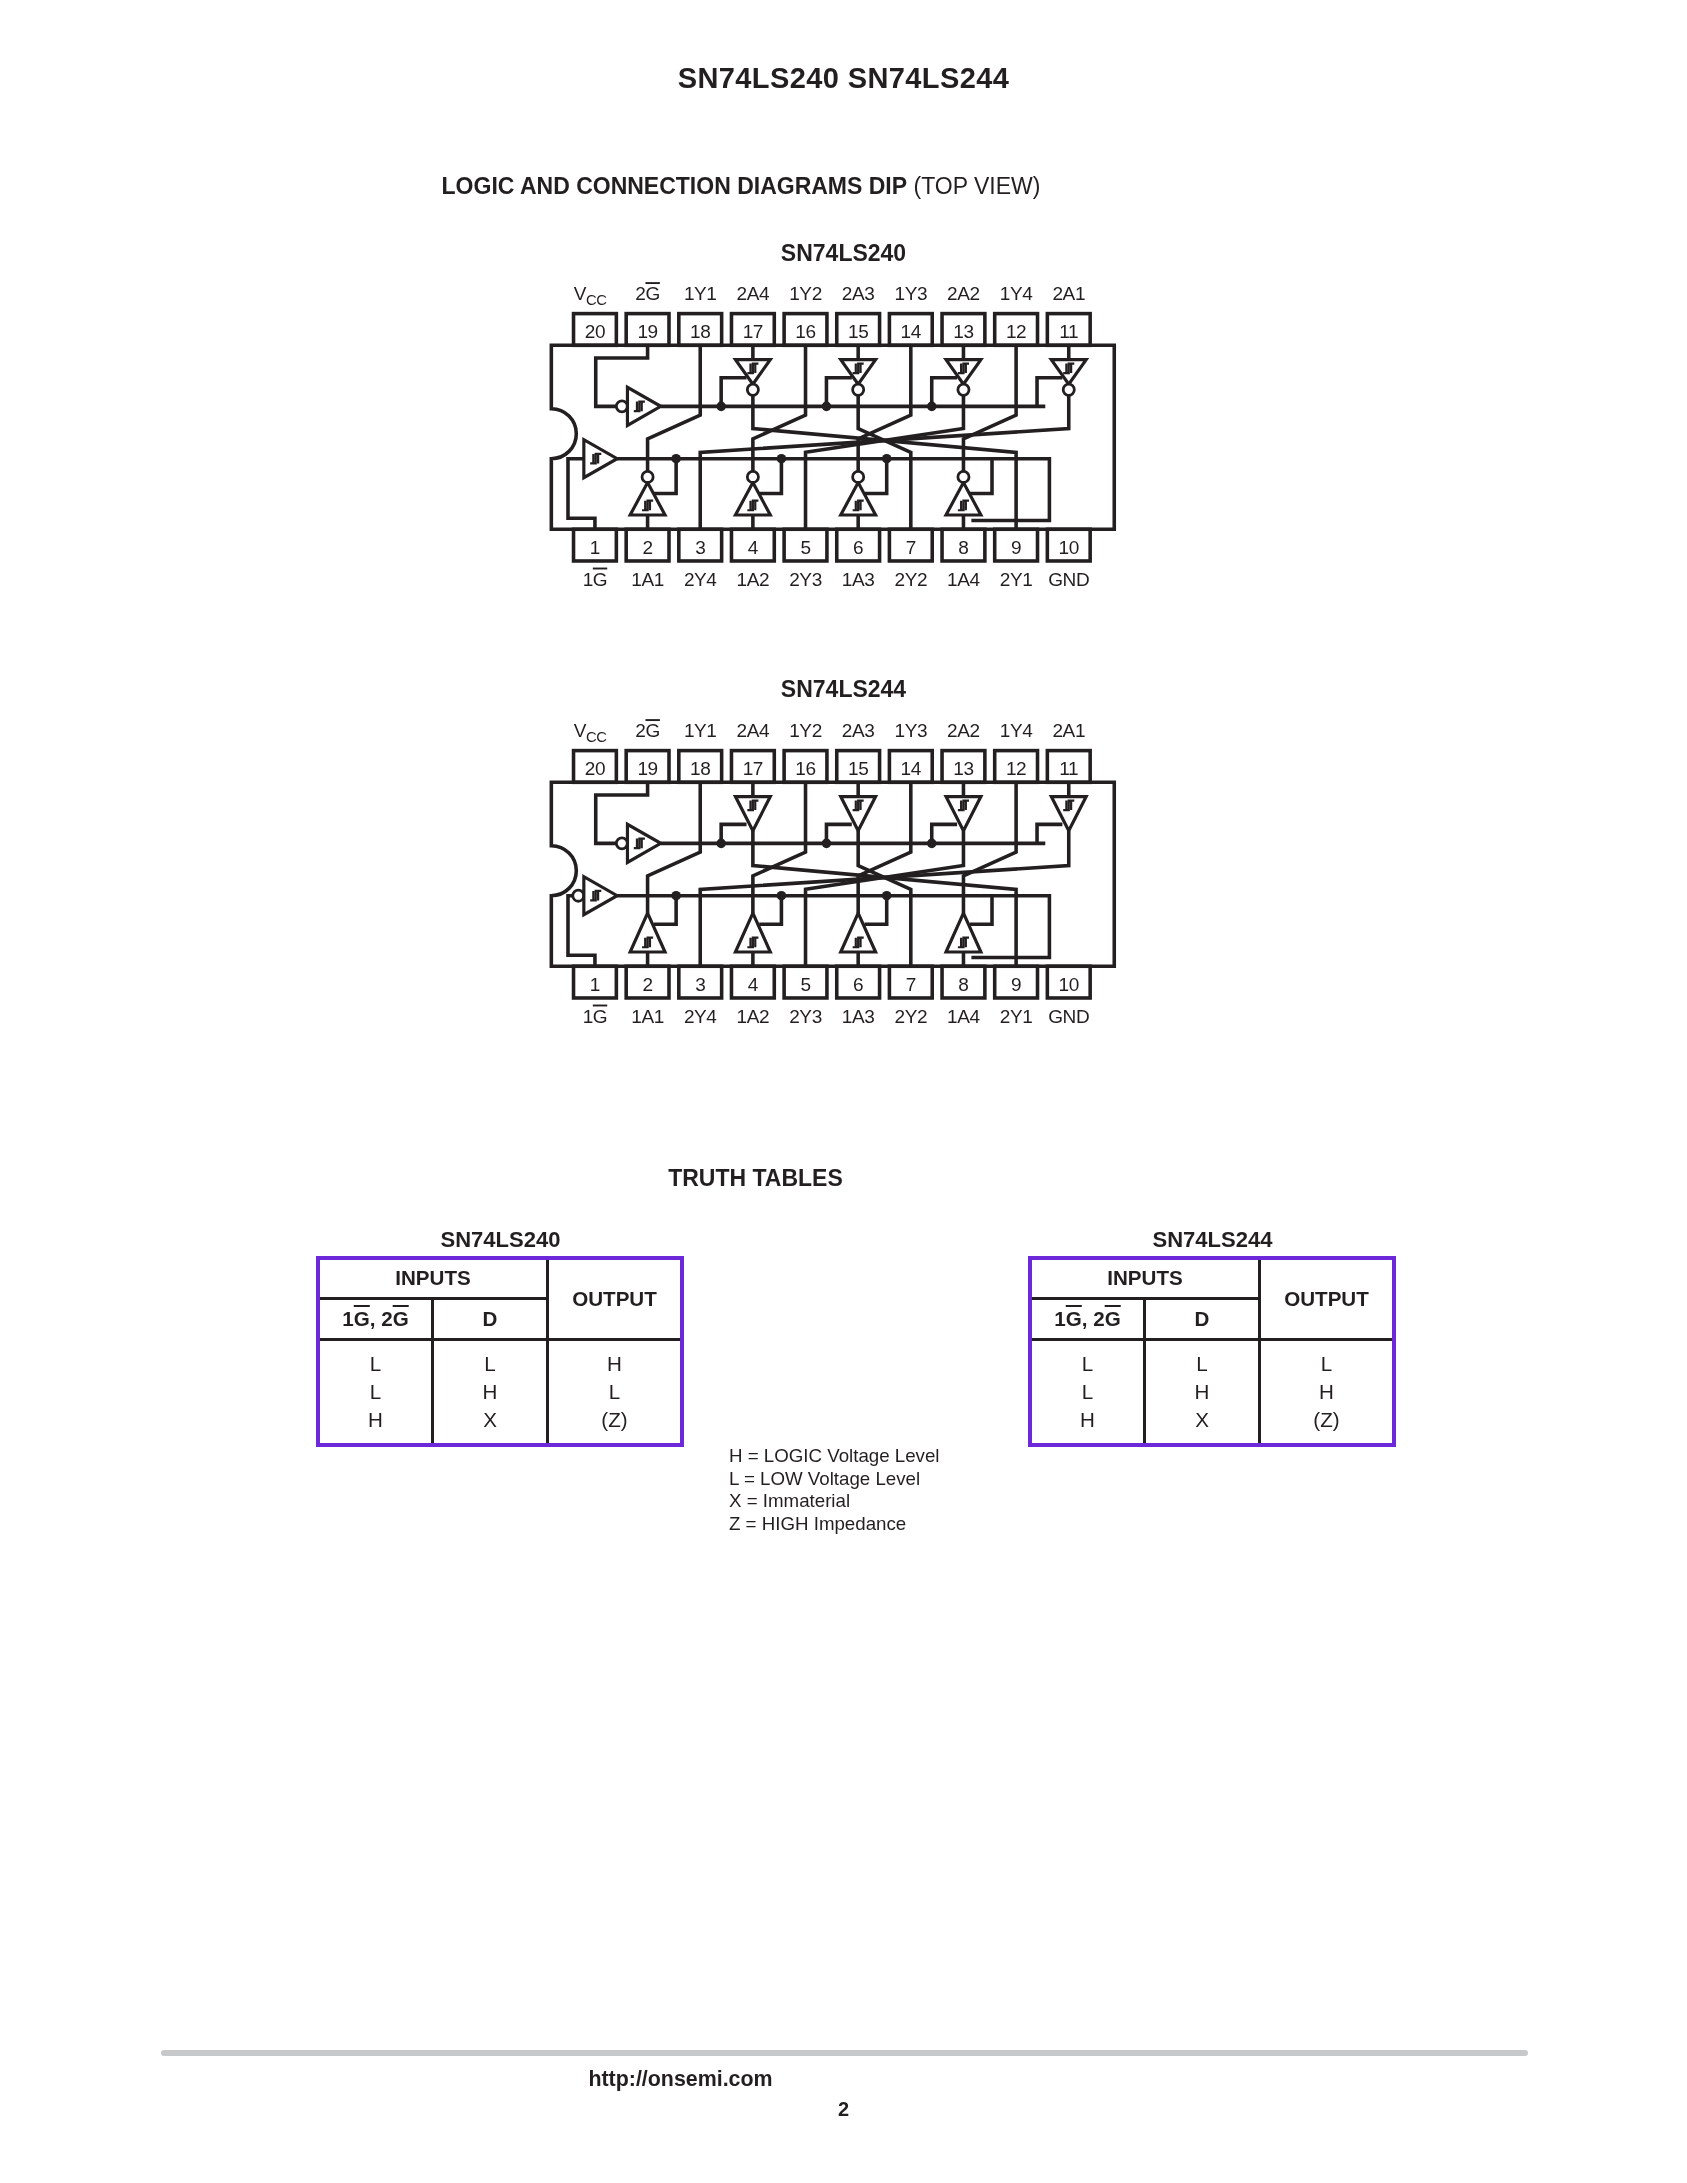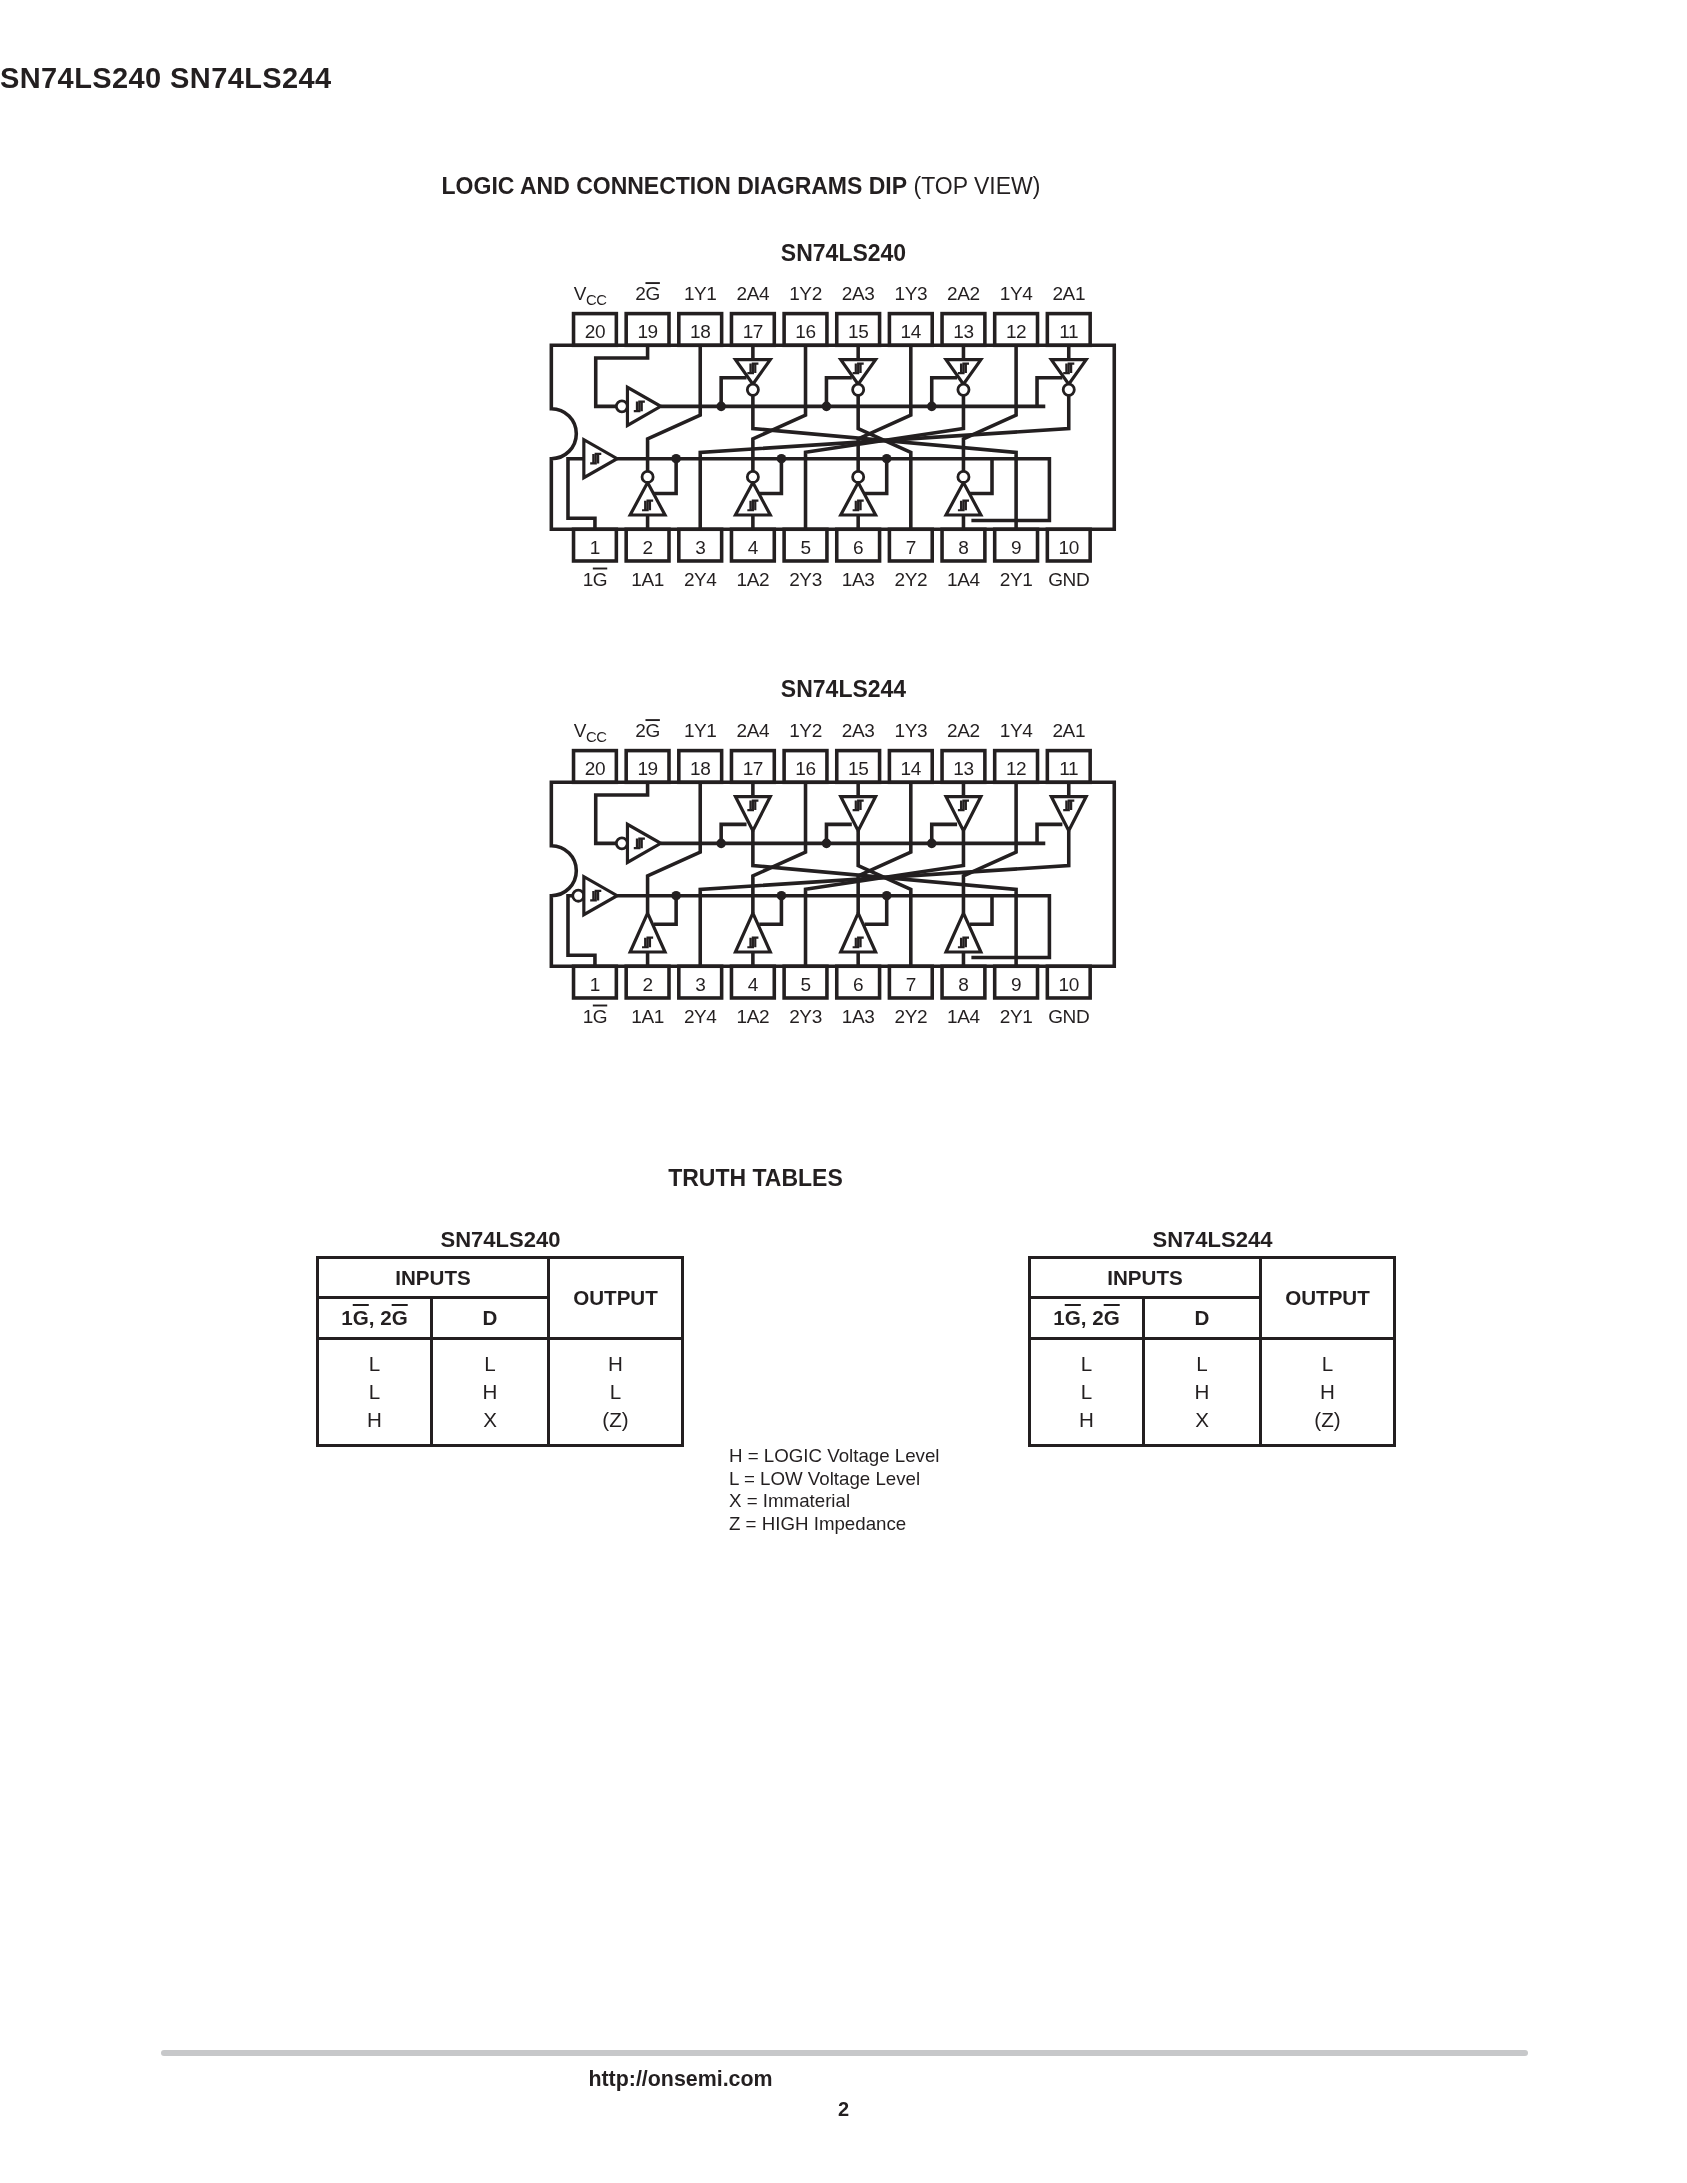--- a/index.html
+++ b/index.html
@@ -1,29 +1,29 @@
 <!DOCTYPE html>
 <html style="font-size:12.7px"><head>
 <meta charset="utf-8">
 <style>
   html, body { margin: 0; padding: 0; background: #ffffff; }
   body { width: 1687px; height: 2183px; position: relative; overflow: hidden;
          font-family: "Liberation Sans", "DejaVu Sans", sans-serif; color: #231f20; }
   .abs { position: absolute; }
-  .page-title { left: 0; width: 1687px; top: 62px; text-align: left;
+  .page-title { left: 0; width: 1687px; top: 62px; text-align: center;
                 font-weight: bold; font-size: 29px; letter-spacing: 0.4px; }
   .section-title { left: 0; width: 1482px; top: 173px; text-align: center;
                    font-size: 23px; }
   .section-title b { font-weight: bold; }
   .diagram-title { left: 0; width: 1687px; text-align: center; font-weight: bold; font-size: 23px; }
   svg.ic { position: absolute; left: 0; overflow: visible; }
   svg.ic text { font-family: "Liberation Sans", "DejaVu Sans", sans-serif; fill: #231f20; }
   .tt-heading { left: 0; width: 1511px; top: 1165px; text-align: center; font-weight: bold; font-size: 23px; }
   .tt-title { font-weight: bold; font-size: 22px; text-align: center; }
-  table.tt { position: absolute; border-collapse: collapse; border: 1px solid #6d28d9; }
+  table.tt { position: absolute; border-collapse: collapse; border: 4px solid #6d28d9; }
   table.tt th, table.tt td { border: 3.2px solid #231f20; text-align: center; padding: 0; }
   table.tt th { font-weight: bold; font-size: 20.6px; }
   table.tt td { font-size: 20.6px; line-height: 28px; vertical-align: middle; }
   .ovl { text-decoration: overline; }
   .legend { left: 729px; top: 1445px; font-size: 18.7px; line-height: 22.6px; }
   .footer-rule { left: 161px; top: 2050px; width: 1367px; height: 6.4px; background: #c7c8ca; border-radius: 3.2px; }
   .footer-url { left: 0; width: 1361px; top: 2067px; text-align: center; font-weight: bold; font-size: 21.4px; }
   .footer-page { left: 0; width: 1687px; top: 2098px; text-align: center; font-weight: bold; font-size: 20px; }
 </style>
 </head>

